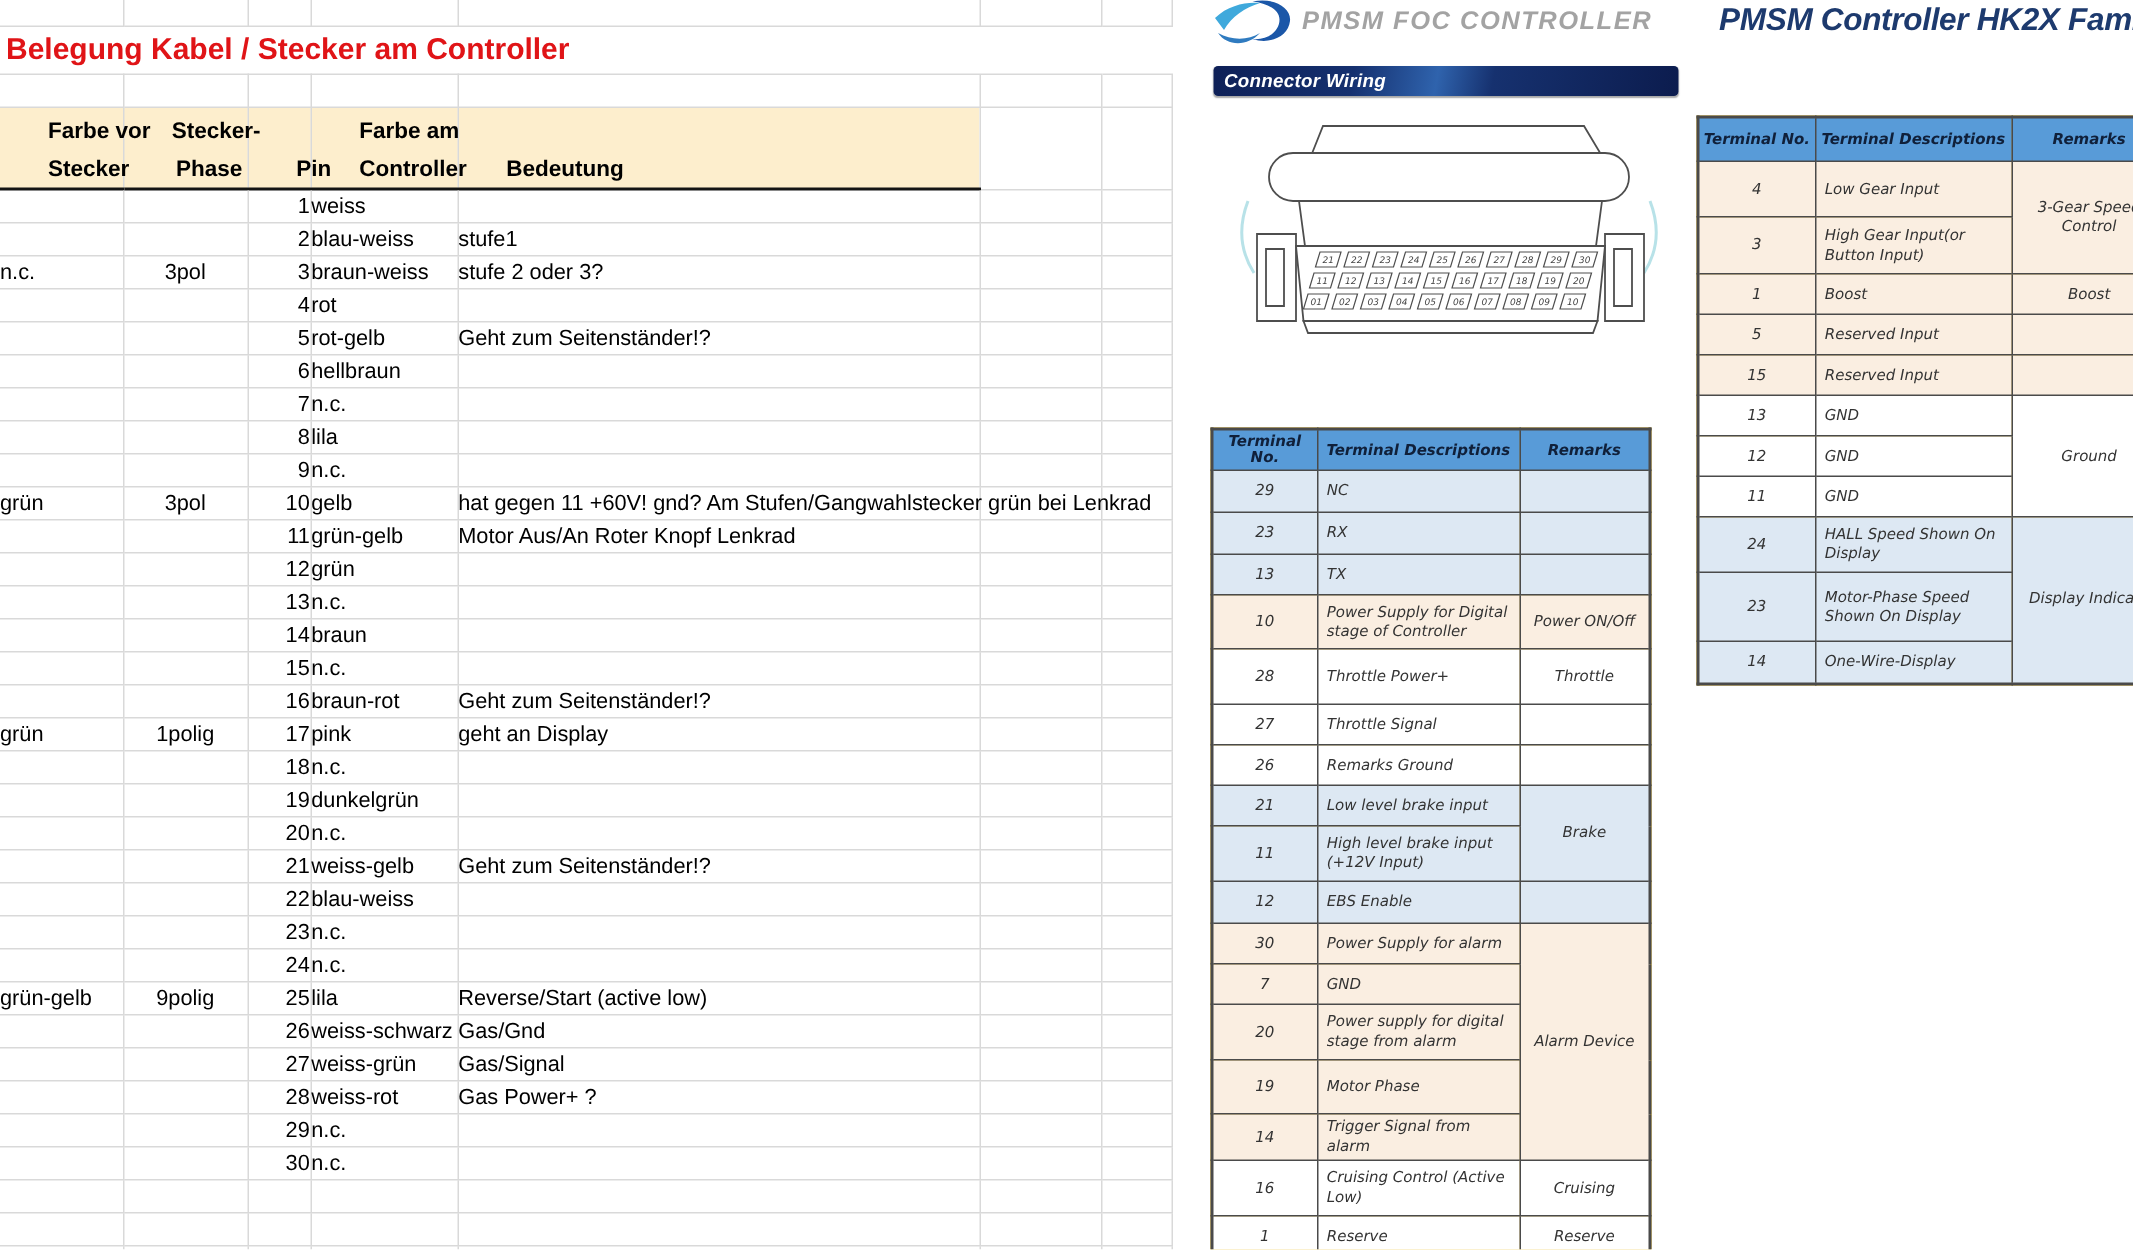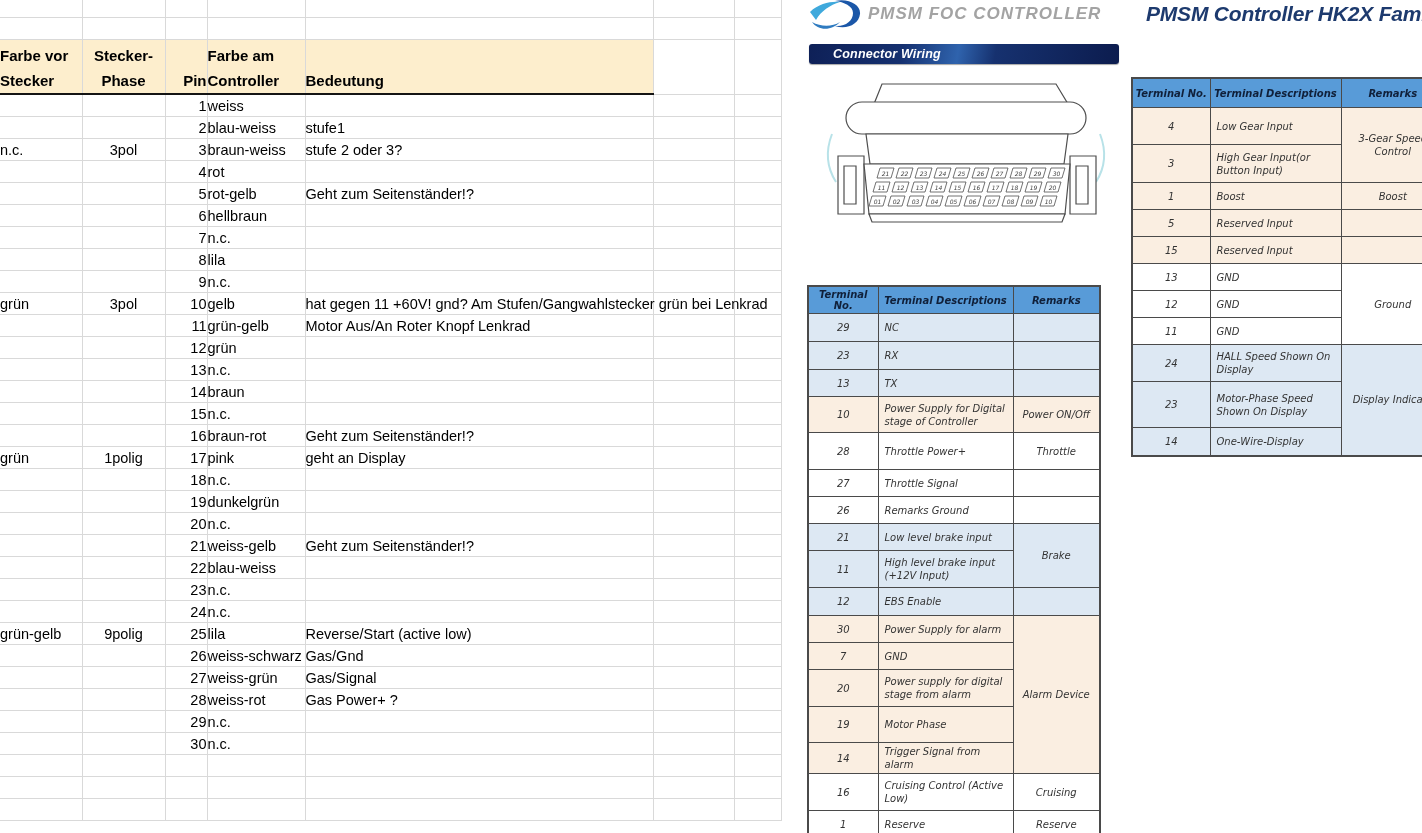--- a/index.html
+++ b/index.html
@@ -9,38 +9,38 @@
   .sheet{position:absolute;left:0;top:0;width:782px;height:833px;background:#fff;}
   table.grid{position:absolute;left:0;top:0;border-collapse:collapse;table-layout:fixed;width:781px;}
   table.grid td{border-right:1px solid #d9d9d9;border-bottom:1px solid #d9d9d9;padding:0;font-size:14.5px;color:#000;vertical-align:middle;white-space:nowrap;overflow:visible;}
   tr.r-empty td{height:17px;}
   tr.r-empty2 td{height:21px;}
   tr.r-title td{height:31px;border-right:none;}
   .sheet-title{color:#e01417;font-weight:700;font-size:20px;padding-left:4px;position:relative;z-index:3;}
   tr.r-header td{height:53px;vertical-align:bottom;}
   tr.r-header td.hc{background:#fdeecd;border-bottom:2px solid #141414;font-weight:700;font-size:15px;}
   tr.r-header td.plain{background:#fff;}
-  .hl{height:25px;line-height:25px;}
+  .hl{height:25px;line-height:25px;padding-left:32px;}
   tr.r-data td{height:21px;}
   .col-a{text-align:left;padding-left:3px;}
   .col-b{text-align:center;}
   .col-c{text-align:right;padding-right:12px;}
   .col-d{text-align:left;padding-left:6px;}
   .col-e{text-align:left;padding-left:7px;}
   td .cellv{position:relative;z-index:2;}
 
   
   .pdfpane{position:absolute;left:806px;top:0;width:640px;height:833px;background:#fff;font-style:italic;}
   .brand{position:absolute;left:62px;top:4px;font-size:17px;letter-spacing:1px;color:#a3a3a3;font-weight:600;white-space:nowrap;}
   .family{position:absolute;right:2px;top:2px;font-size:21px;font-weight:800;color:#1d3a6e;letter-spacing:-0.2px;white-space:nowrap;}
   .logo{position:absolute;left:3px;top:0;}
   .banner{position:absolute;left:3px;top:44px;width:310px;height:20px;border-radius:3px;
     background:linear-gradient(100deg,#0e2057 0%,#15306f 30%,#2f63ad 48%,#16316f 60%,#0c1c4e 100%);
     box-shadow:0 1px 1px rgba(0,0,0,.35);}
-  .banner span{display:block;color:#fff;font-weight:700;font-size:12.5px;line-height:20px;padding-left:24px;letter-spacing:.2px;}
+  .banner span{display:block;color:#fff;font-weight:700;font-size:12.5px;line-height:20px;padding-left:7px;letter-spacing:.2px;}
   .connector{position:absolute;left:14px;top:76px;}
   .connector path,.connector rect{fill:#fff;stroke:#4e4e4e;stroke-width:1.2;}
   .connector .accent{fill:none;stroke:#b8e2e8;stroke-width:2;}
   .connector .pin{stroke-width:.8;}
   .connector text{font-family:"DejaVu Sans",sans-serif;font-size:6px;fill:#444;text-anchor:middle;stroke:none;}
 
   .ttable{position:absolute;border-collapse:collapse;table-layout:fixed;background:#eab308;font-family:"DejaVu Sans",sans-serif;}
   .ttable,.ttable th,.ttable td{border:1px solid #4a4a4a;}
   .ttable{border-width:2px;}
   .ttable th{background:#589bd8;font-size:10px;font-weight:700;color:#10203a;padding:0 2px;}
@@ -75,20 +75,25 @@
           <col style="width:47px">
       </colgroup>
       <tbody>
         <tr class="r-empty">
           <td></td>
             <td></td>
             <td></td>
             <td></td>
             <td></td>
             <td></td>
+            <td></td>
+        </tr>
+        <tr class="r-title">
+          <td colspan="5"><span class="sheet-title">Belegung Kabel / Stecker am Controller</span></td>
+          <td></td>
             <td></td>
         </tr>
         <tr class="r-empty2">
           <td></td>
             <td></td>
             <td></td>
             <td></td>
             <td></td>
             <td></td>
             <td></td>

